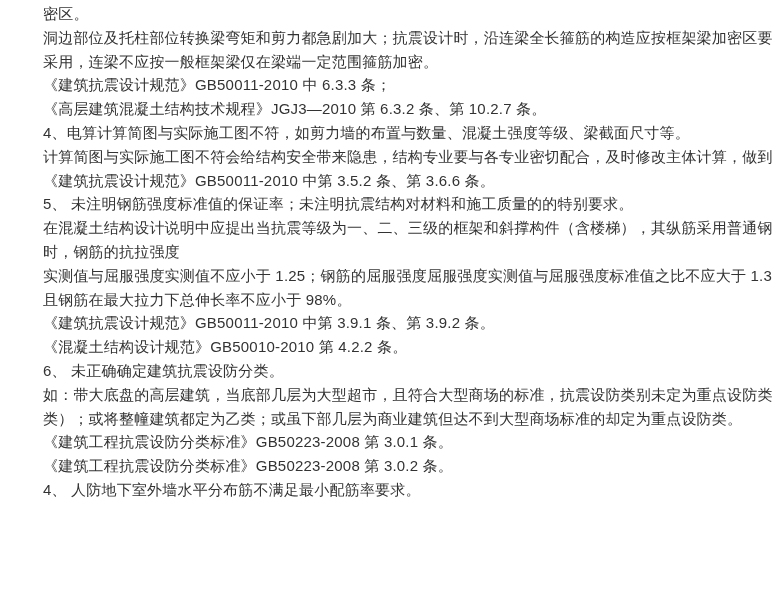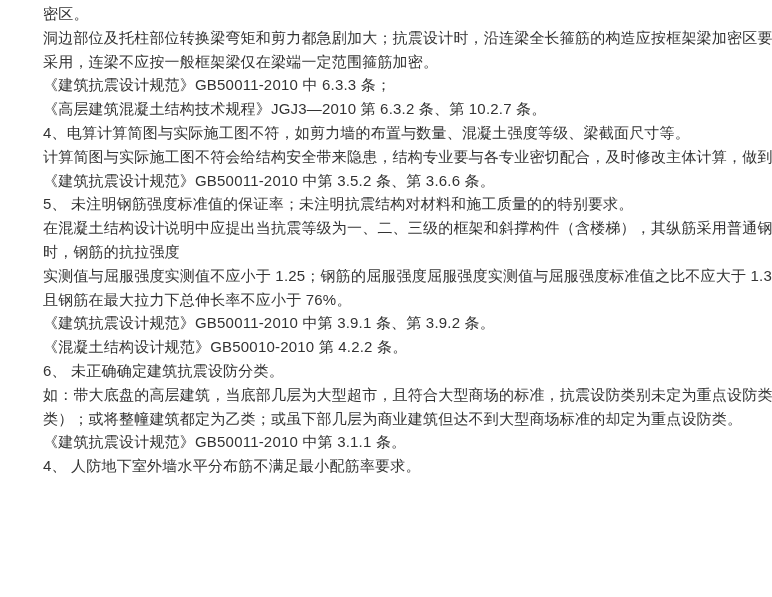--- a/index.html
+++ b/index.html
@@ -38,22 +38,23 @@
       <div class="line">采用，连梁不应按一般框架梁仅在梁端一定范围箍筋加密。</div>
       <div class="line">《建筑抗震设计规范》GB50011-2010 中 6.3.3 条；</div>
       <div class="line">《高层建筑混凝土结构技术规程》JGJ3—2010 第 6.3.2 条、第 10.2.7 条。</div>
       <div class="line">4、电算计算简图与实际施工图不符，如剪力墙的布置与数量、混凝土强度等级、梁截面尺寸等。</div>
       <div class="line">计算简图与实际施工图不符会给结构安全带来隐患，结构专业要与各专业密切配合，及时修改主体计算，做到计</div>
       <div class="line">《建筑抗震设计规范》GB50011-2010 中第 3.5.2 条、第 3.6.6 条。</div>
       <div class="line">5、 未注明钢筋强度标准值的保证率；未注明抗震结构对材料和施工质量的的特别要求。</div>
       <div class="line">在混凝土结构设计说明中应提出当抗震等级为一、二、三级的框架和斜撑构件（含楼梯），其纵筋采用普通钢筋</div>
       <div class="line">时，钢筋的抗拉强度</div>
       <div class="line">实测值与屈服强度实测值不应小于 1.25；钢筋的屈服强度屈服强度实测值与屈服强度标准值之比不应大于 1.3，</div>
-      <div class="line">且钢筋在最大拉力下总伸长率不应小于 76%。</div>
+      <div class="line">且钢筋在最大拉力下总伸长率不应小于 98%。</div>
       <div class="line">《建筑抗震设计规范》GB50011-2010 中第 3.9.1 条、第 3.9.2 条。</div>
       <div class="line">《混凝土结构设计规范》GB50010-2010 第 4.2.2 条。</div>
       <div class="line">6、 未正确确定建筑抗震设防分类。</div>
       <div class="line">如：带大底盘的高层建筑，当底部几层为大型超市，且符合大型商场的标准，抗震设防类别未定为重点设防类（乙</div>
       <div class="line">类）；或将整幢建筑都定为乙类；或虽下部几层为商业建筑但达不到大型商场标准的却定为重点设防类。</div>
-      <div class="line">《建筑抗震设计规范》GB50011-2010 中第 3.1.1 条。</div>
+      <div class="line">《建筑工程抗震设防分类标准》GB50223-2008 第 3.0.1 条。</div>
+      <div class="line">《建筑工程抗震设防分类标准》GB50223-2008 第 3.0.2 条。</div>
       <div class="line">4、 人防地下室外墙水平分布筋不满足最小配筋率要求。</div>
     </div>
 </div>
 
 </body></html>

